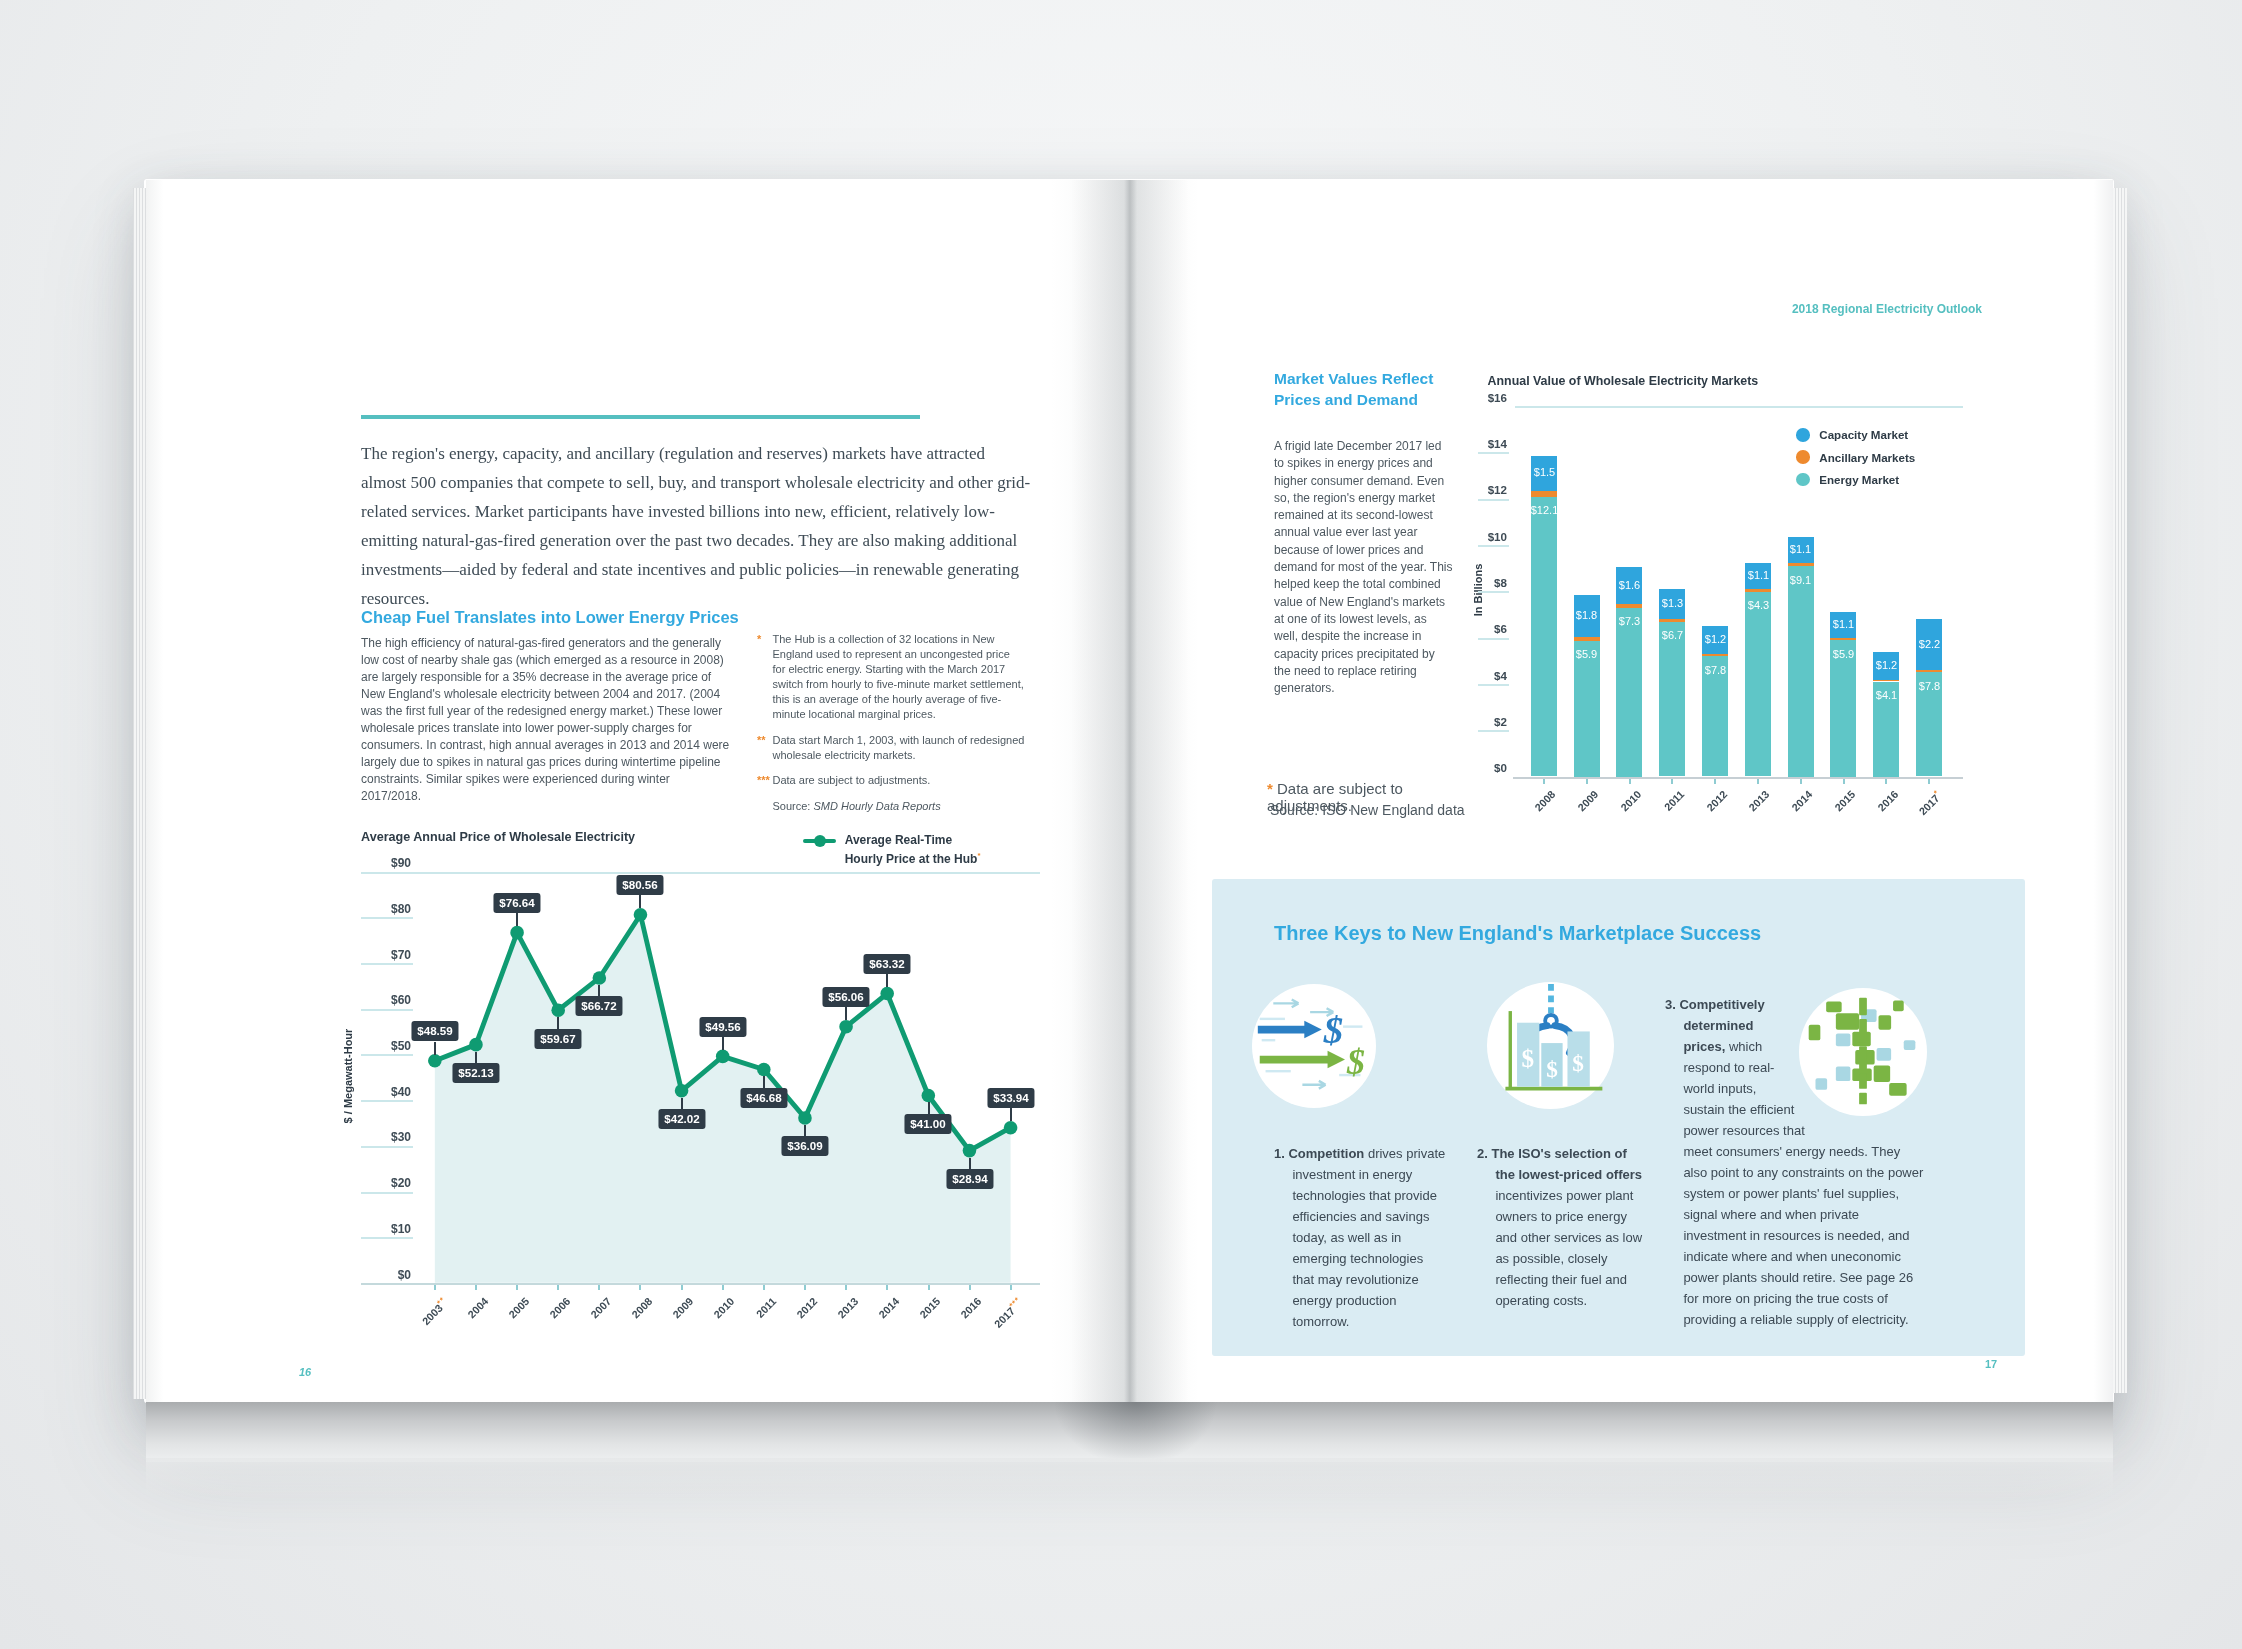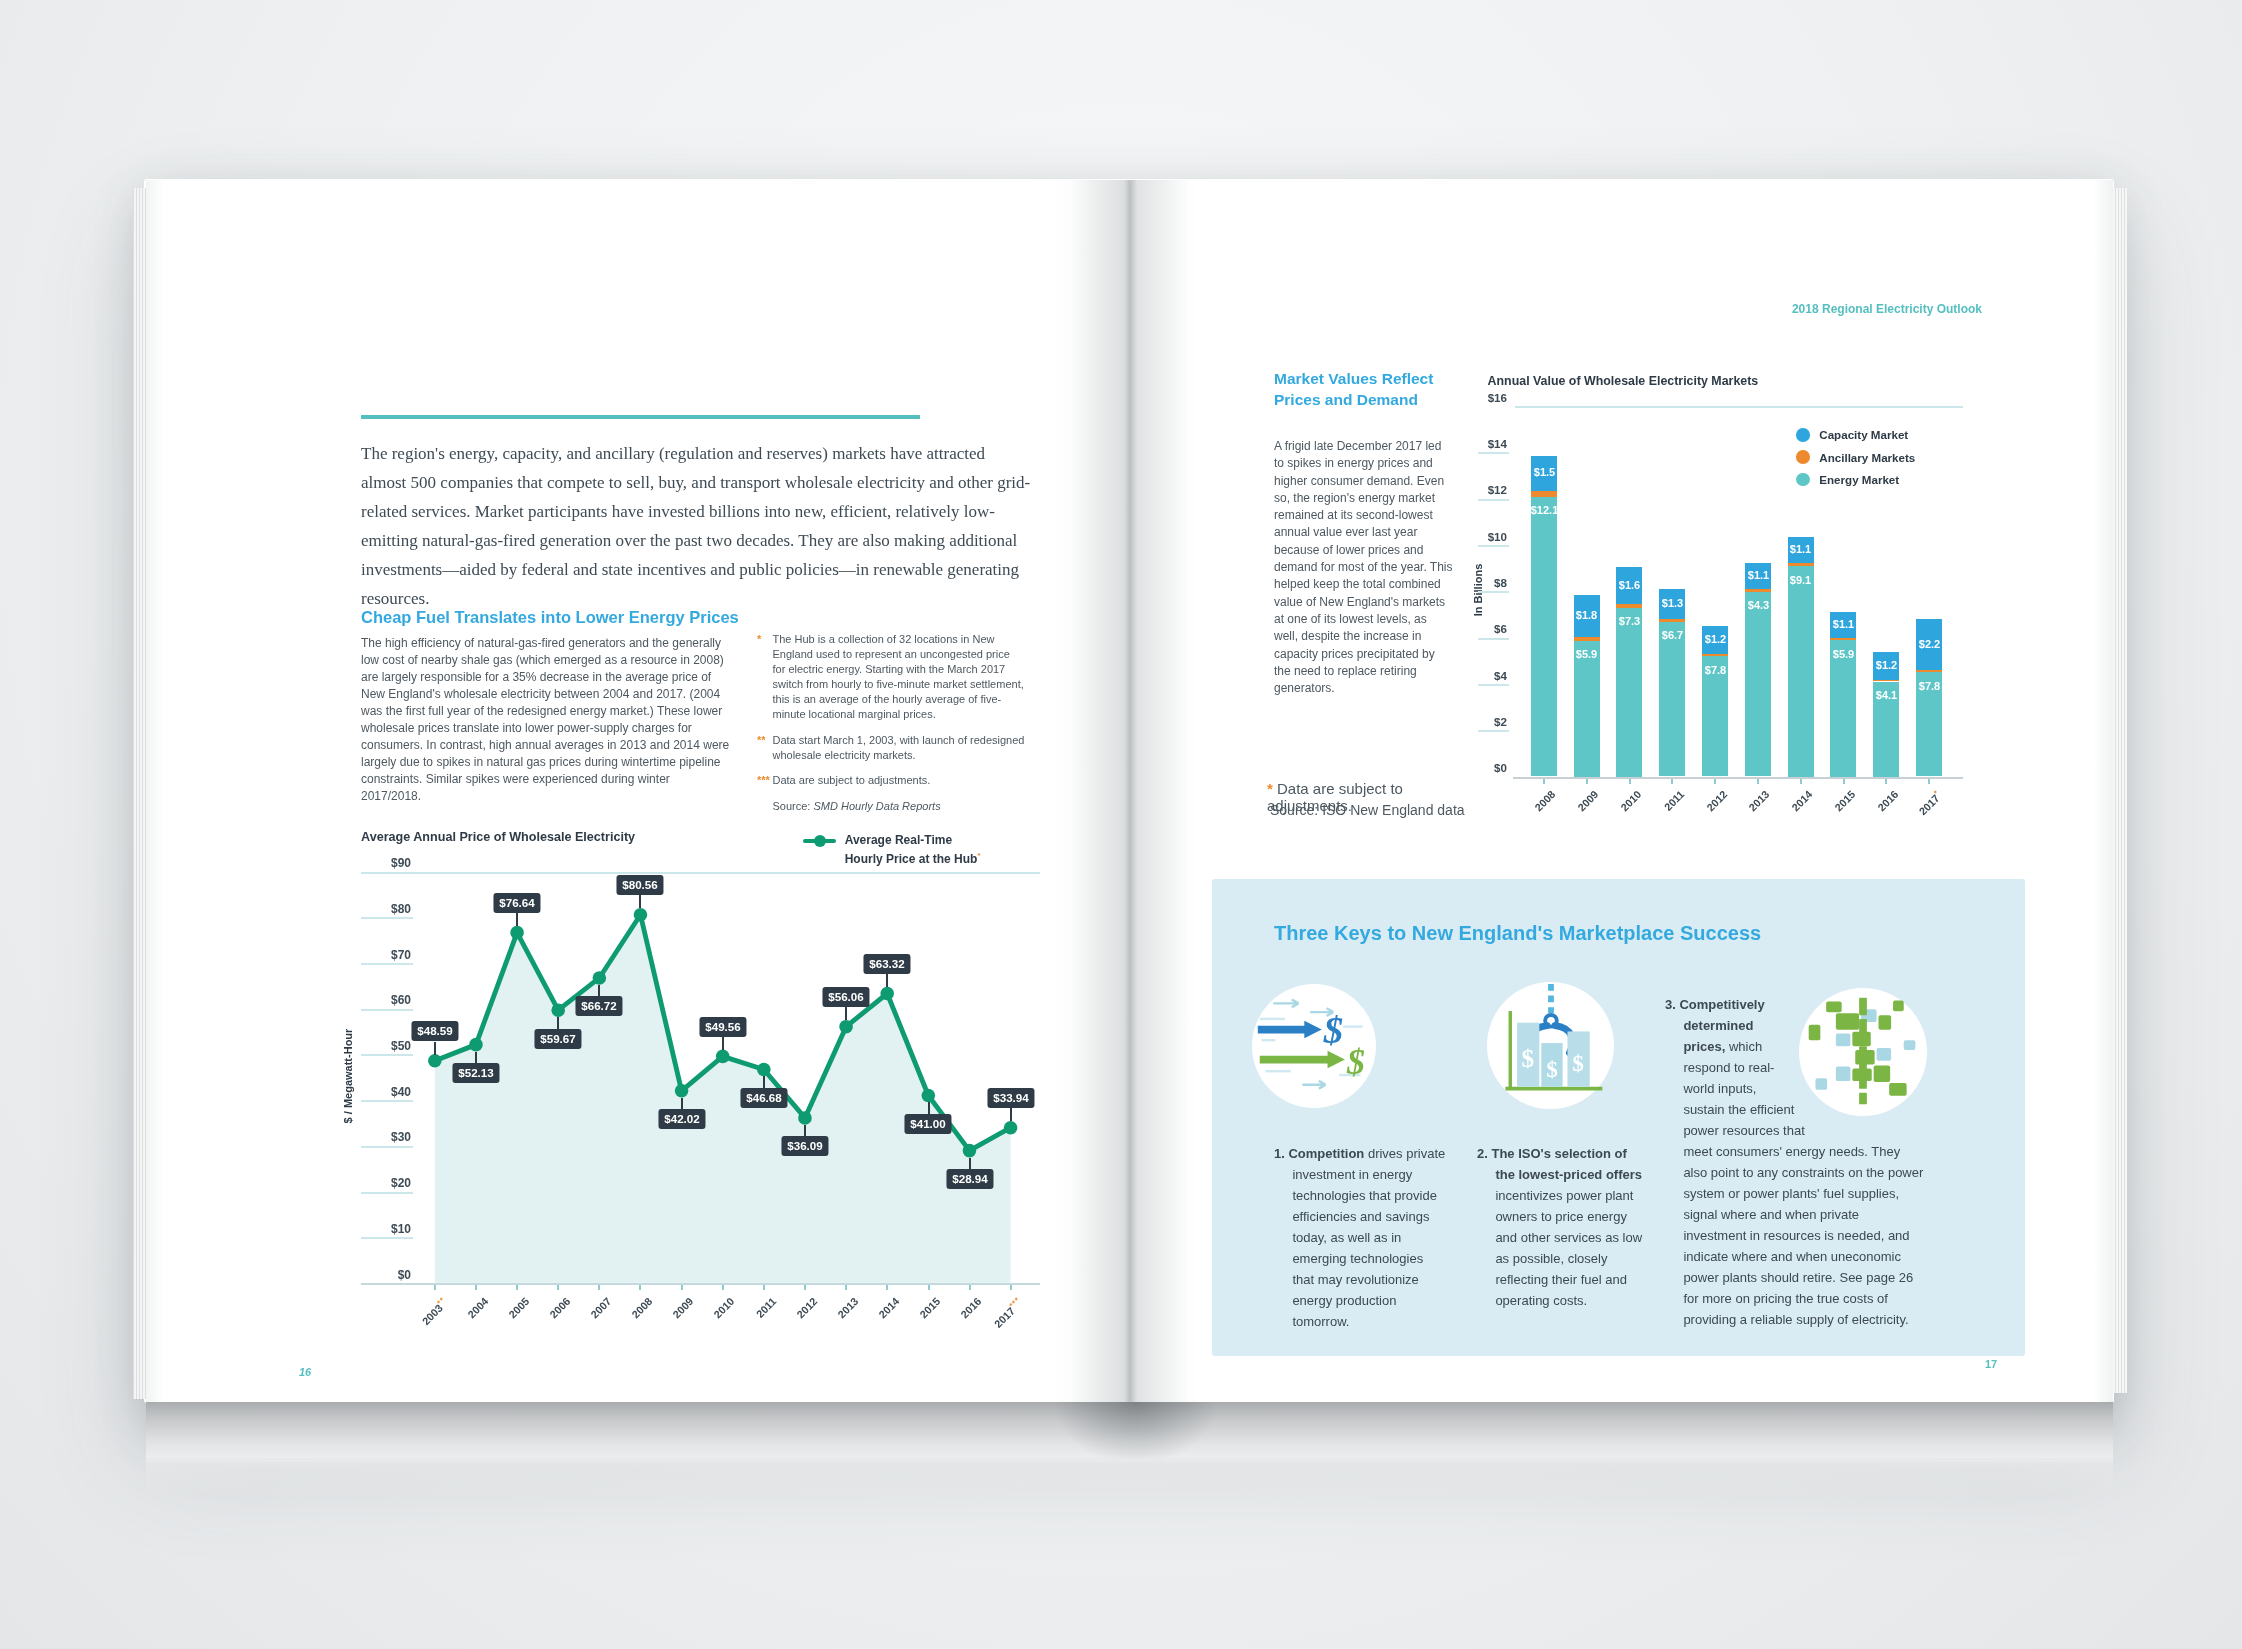--- a/index.html
+++ b/index.html
@@ -86,21 +86,21 @@
   
   #bar-chart { position:absolute; left:346px; top:194px; width:524px; height:485px; }
   .bc-title { position:absolute; left:11.6px; top:0; font-size:12.4px; font-weight:bold; color:#2E3B46; }
   .bc-ylab { position:absolute; left:0; width:31px; text-align:right; font-size:11.6px;
              font-weight:bold; color:#3E4B55; }
   .bc-grid-full { position:absolute; left:39px; width:448px; height:1.9px; background:#CBE7EA; }
   .bc-grid-dash { position:absolute; left:1.9px; width:31px; height:1.9px; background:#CBE7EA; }
   .bc-axis { position:absolute; left:37px; width:450px; height:1.9px; background:#C6CFD4; }
   .bc-seg { position:absolute; }
   .bc-seg-label { position:absolute; width:43px; text-align:center; color:#fff;
-                  font-size:11px; font-weight:bold; }
+                  font-size:11px; font-weight:normal; }
   .bc-xlab { position:absolute; width:54px; text-align:right; font-size:10.7px; font-weight:bold;
              color:#3E4B55; transform:rotate(-45deg); transform-origin:100% 0; white-space:nowrap; }
   .bc-tick { position:absolute; width:1.9px; height:4.9px; background:#8FCCD2; }
   .bc-ylabel { position:absolute; left:-76px; top:210px; width:155px; text-align:center;
                font-size:11px; font-weight:bold; color:#2E3B46; transform:rotate(-90deg); }
   #bar-legend { position:absolute; left:320px; top:54px; }
   .bl-row { display:flex; align-items:center; margin-bottom:8.7px; }
   .bl-dot { width:13.6px; height:13.6px; border-radius:50%; margin-right:9.7px; }
   .bl-label { font-size:11.6px; font-weight:bold; color:#2E3B46; }
 

